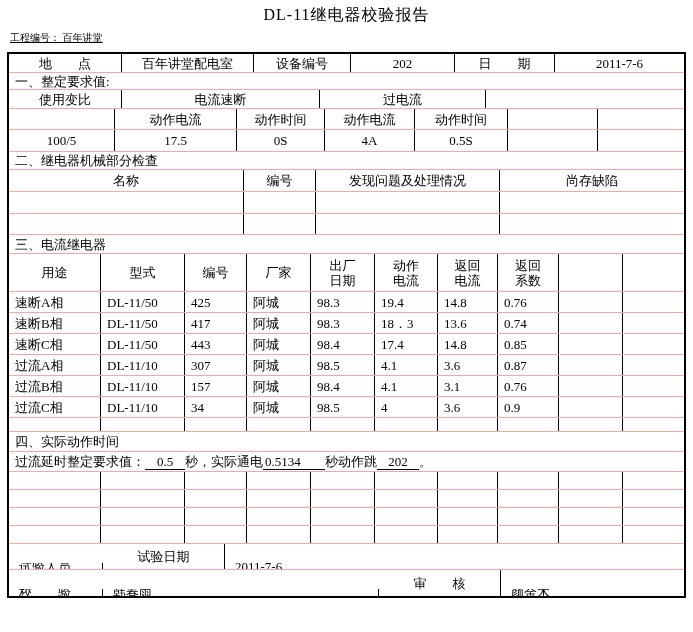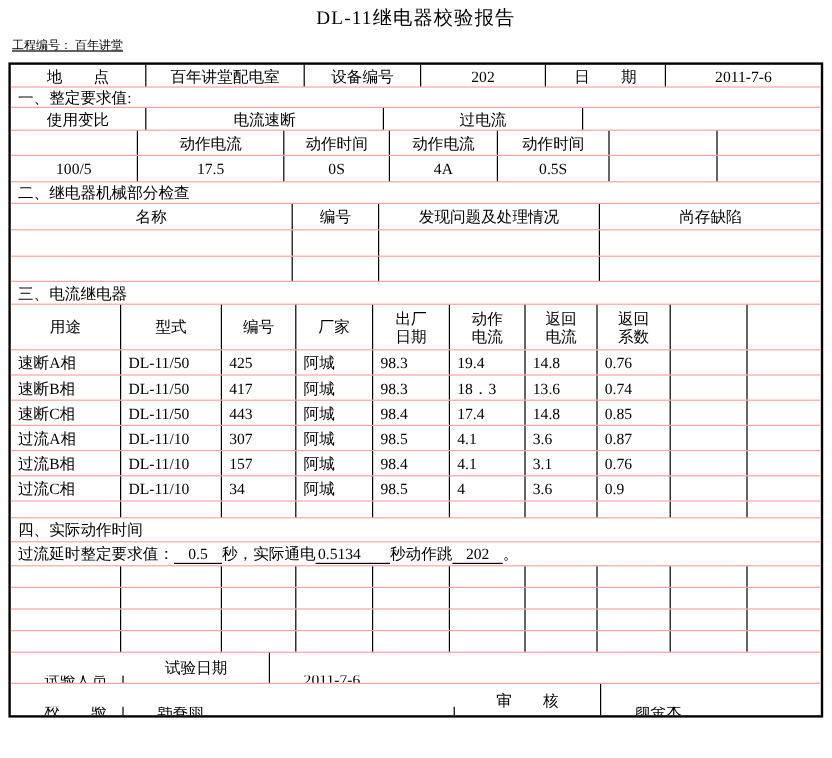--- a/index.html
+++ b/index.html
@@ -11,21 +11,21 @@
   .tbl{position:absolute;top:52px;left:7px;width:679px;box-sizing:border-box;
        border:2px solid #000;}
   .row{display:flex;border-bottom:1px solid #fca5a5;box-sizing:border-box;}
   .row:last-child{border-bottom:none;justify-content:space-between;}
   .c{border-right:1px solid #000;box-sizing:border-box;display:flex;
      align-items:center;justify-content:center;font-size:13px;overflow:hidden;
      line-height:15px;}
   .c:last-child{border-right:none;flex:1;}
   .full{flex:1;}
   .left{justify-content:flex-start;padding-left:6px;}
-  .pl10{padding-left:28px;margin-top:19px;}
+  .pl10{padding-left:10px;margin-top:19px;}
   .pre{white-space:pre-line;text-align:left;}
   .linewrap{display:inline-block;white-space:nowrap;}
   .uv{display:inline-block;border-bottom:1px solid #000;text-align:center;line-height:14px;}
   .w-a{min-width:34px;}
   .w-b{min-width:52px;text-align:left;padding-left:2px;padding-right:8px;}
   .w-c{min-width:42px;}
   .w-d{min-width:40px;}
   
   .hA{height:19px}.hB{height:17px}.hC{height:19px}.hD{height:21px}.hE{height:22px}
   .hF{height:18px}.hG{height:22px}.hH{height:22px}.hI{height:21px}.hJ{height:19px}

